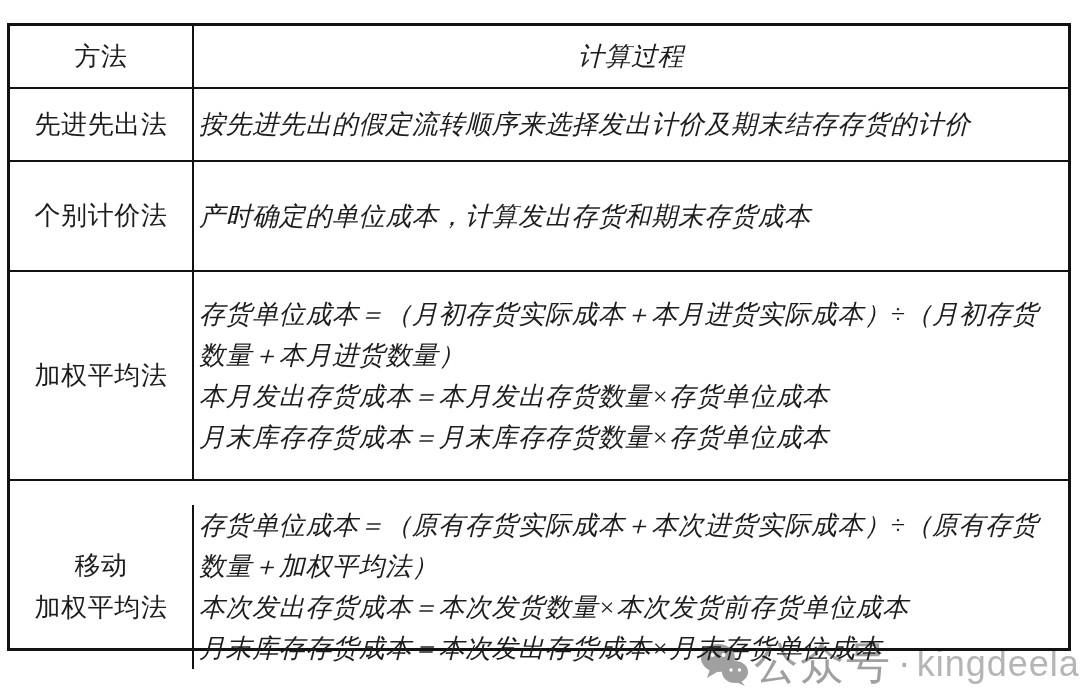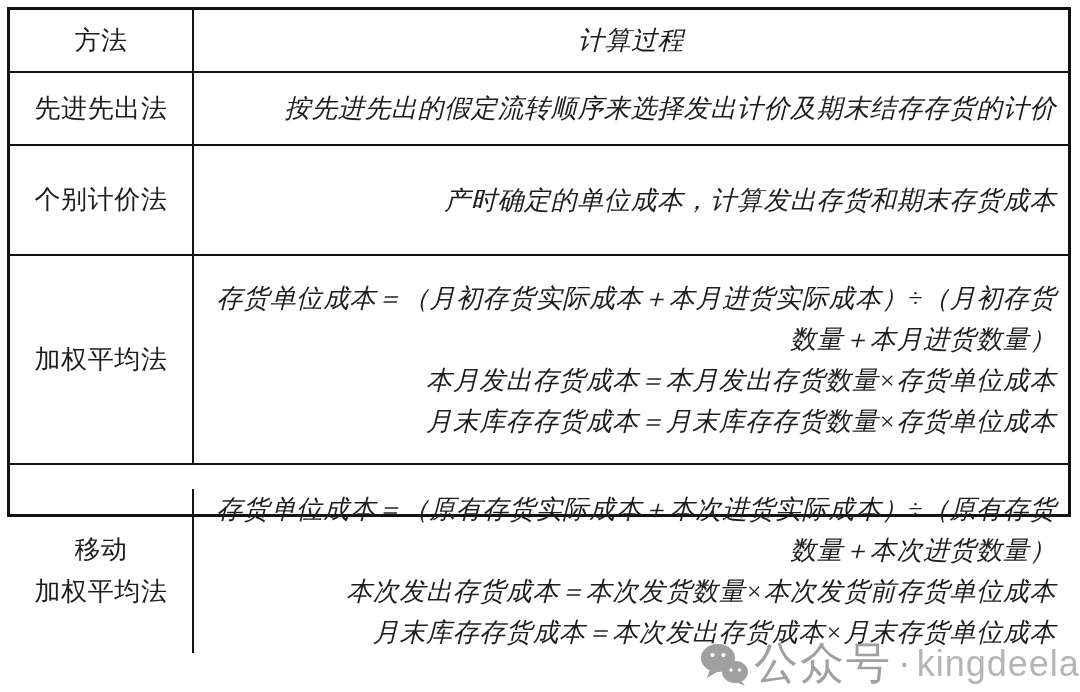--- a/index.html
+++ b/index.html
@@ -39,23 +39,23 @@
   .wm-account {
     font-size: 36px;
     color: #b5b5b5;
     letter-spacing: 1px;
   }
 
   
   .tbl {
     position: absolute;
     left: 7px;
-    top: 7px;
+    top: 23px;
     width: 1064px;
-    height: 510px;
+    height: 628px;
     z-index: 2;
     border: 3px solid #121212;
     display: grid;
     grid-template-columns: 184px 1fr;
     grid-template-rows: 63px 73px 110px 209px 1fr;
     font-size: 26px;
     letter-spacing: 0.6px;
     background: transparent;
   }
   .cell {
@@ -70,23 +70,22 @@
     flex-direction: column;
     align-items: center;
     justify-content: center;
     text-align: center;
     line-height: 42px;
   }
   .content-cell {
     display: flex;
     flex-direction: column;
     justify-content: center;
-    padding: 0 12px 0 5px;
+    padding: 0 19px 0 5px;
     line-height: 41px;
-    text-align: right;
   }
   .content-cell .line { white-space: nowrap; }
 </style>
 </head>
 <body>
 
 <div class="canvas">
 
   <div class="watermark">
     <span class="wm-icon">
@@ -138,19 +137,19 @@
       <span class="line">本月发出存货成本＝本月发出存货数量×存货单位成本</span>
       <span class="line">月末库存存货成本＝月末库存存货数量×存货单位成本</span>
     </div>
 
     <div class="cell method-cell last-row">
       <span class="line">移动</span>
       <span class="line">加权平均法</span>
     </div>
     <div class="cell content-cell last-col last-row">
       <span class="line">存货单位成本＝（原有存货实际成本＋本次进货实际成本）÷（原有存货</span>
-      <span class="line">数量＋本次进货数量）</span>
+      <span class="line">数量＋加权平均法）</span>
       <span class="line">本次发出存货成本＝本次发货数量×本次发货前存货单位成本</span>
       <span class="line">月末库存存货成本＝本次发出存货成本×月末存货单位成本</span>
     </div>
 
   </div>
 </div>
 
 </body></html>

